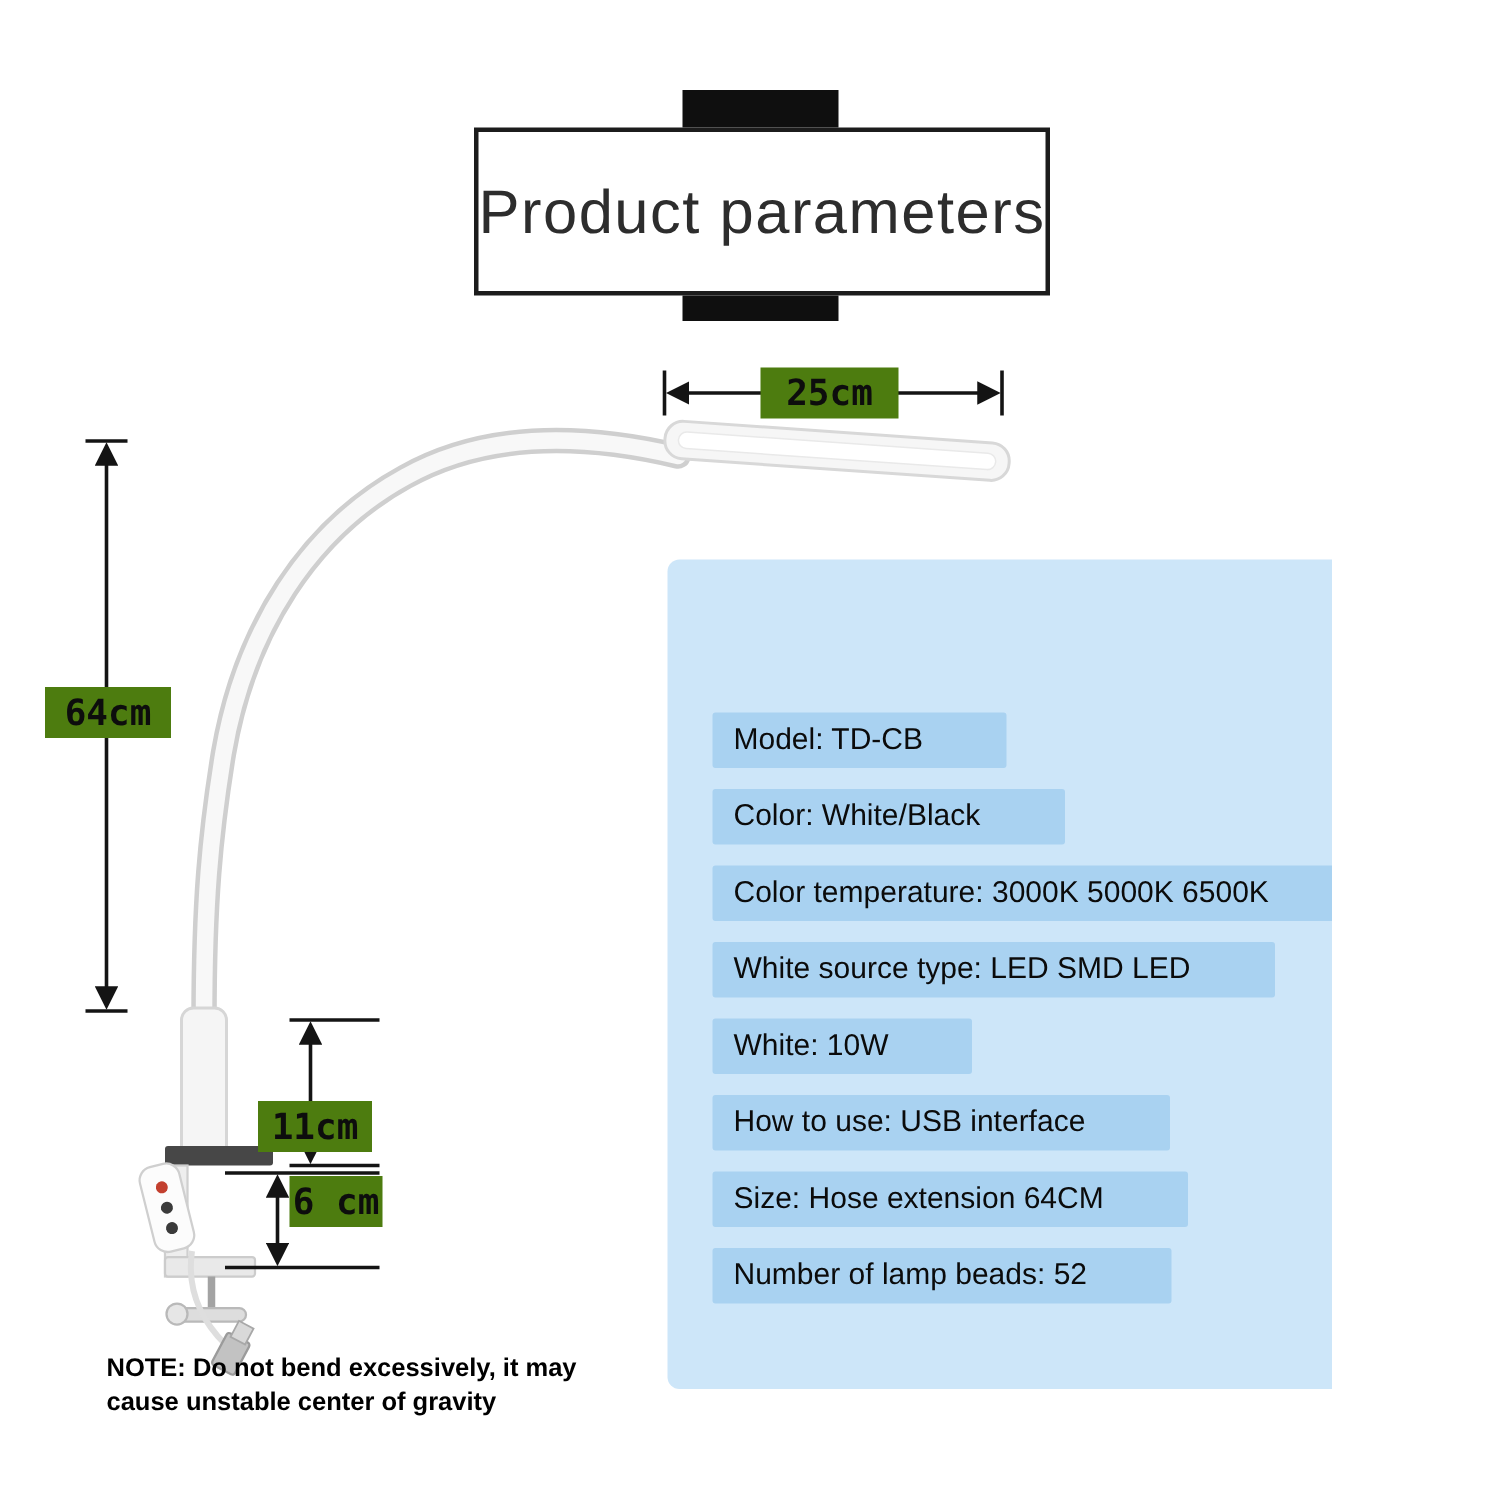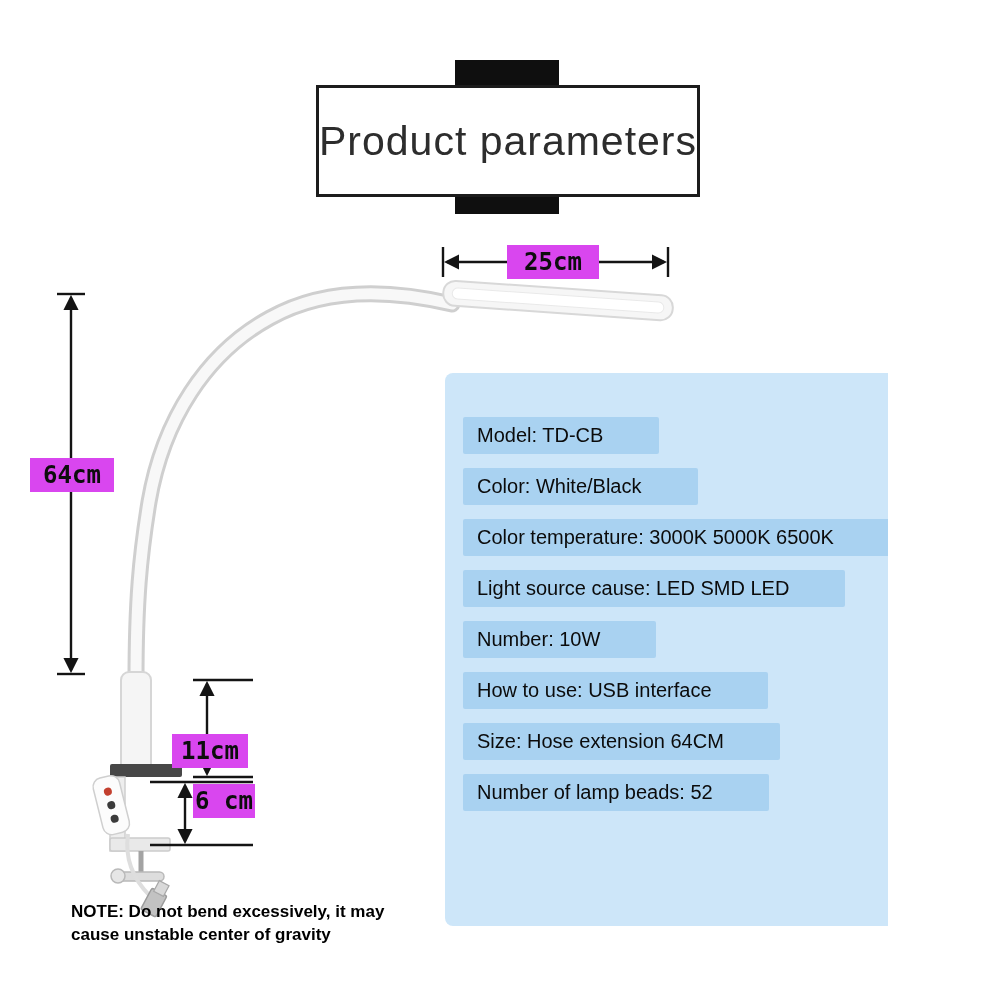--- a/index.html
+++ b/index.html
@@ -12,32 +12,32 @@
              display:flex;align-items:center;justify-content:center;background:#fff;}
   .title-text{font-size:41px;letter-spacing:1px;color:#2d2d2d;white-space:nowrap;}
   .title-bar{position:absolute;background:#0f0f0f;}
   .title-bar.top{left:455px;top:60px;width:104px;height:37px;}
   .title-bar.bottom{left:455px;top:184px;width:104px;height:30px;}
 
   
   .art{position:absolute;left:0;top:0;width:1000px;height:1000px;}
 
   
-  .dim-label{position:absolute;background:#d946ef;text-align:center;
+  .dim-label{position:absolute;background:#4d7c0f;text-align:center;
              font-family:"DejaVu Sans Mono",monospace;font-weight:bold;
              font-size:24px;color:#0d0d0d;line-height:34px;height:34px;}
   .dim-25{left:507px;top:245px;width:92px;}
   .dim-64{left:30px;top:458px;width:84px;}
   .dim-11{left:172px;top:734px;width:76px;}
   .dim-6{left:193px;top:784px;width:62px;}
 
   
   .spec-panel{position:absolute;left:445px;top:373px;width:492px;height:553px;
               background:#cde6f9;border-radius:8px;box-sizing:border-box;
-              display:flex;flex-direction:column;gap:14px;padding:44px 0 0 18px;}
+              display:flex;flex-direction:column;gap:14px;padding:44px 0 0 30px;justify-content:center;}
   .spec-row{background:#a9d2f1;width:fit-content;max-width:440px;
             padding:7px 56px 7px 14px;border-radius:2px;
             font-size:20px;line-height:23px;color:#0b0b0b;}
 
   
   .note{position:absolute;left:55px;top:900px;width:322px;
         font-weight:bold;font-size:17px;line-height:1.38;color:#000;margin-left:16px;}
 </style>
 </head>
 <body>
@@ -116,22 +116,22 @@
 
   <div class="dim-label dim-25">25cm</div>
   <div class="dim-label dim-64">64cm</div>
   <div class="dim-label dim-11">11cm</div>
   <div class="dim-label dim-6">6 cm</div>
 
   <div class="spec-panel">
     <div class="spec-row">Model: TD-CB</div>
     <div class="spec-row">Color: White/Black</div>
     <div class="spec-row">Color temperature: 3000K 5000K 6500K</div>
-    <div class="spec-row">Light source cause: LED SMD LED</div>
-    <div class="spec-row">Number: 10W</div>
+    <div class="spec-row">White source type: LED SMD LED</div>
+    <div class="spec-row">White: 10W</div>
     <div class="spec-row">How to use: USB interface</div>
     <div class="spec-row">Size: Hose extension 64CM</div>
     <div class="spec-row">Number of lamp beads: 52</div>
   </div>
 
   <div class="note">NOTE: Do not bend excessively, it may cause unstable center of gravity</div>
 
 </div>
 
 </body></html>

